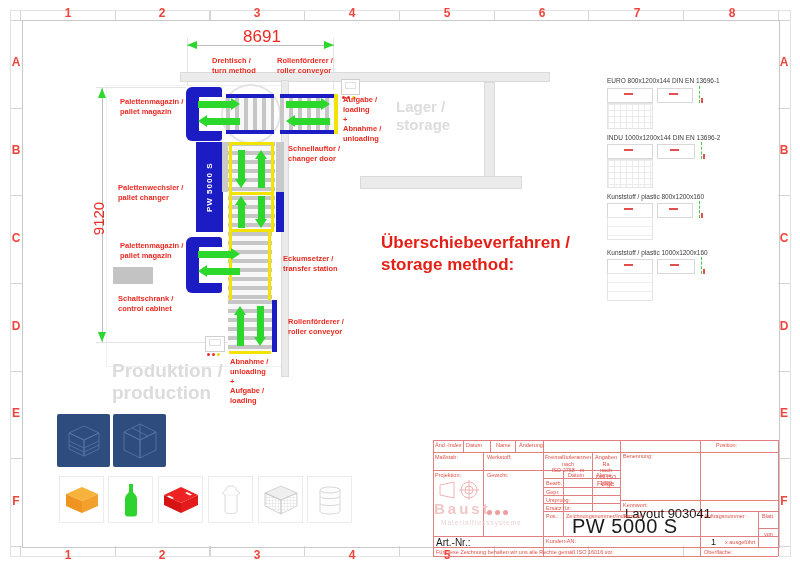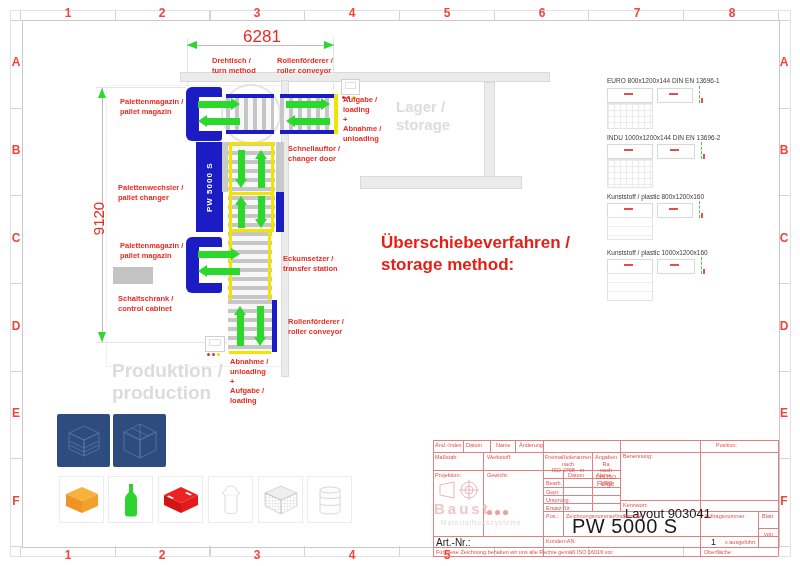--- a/index.html
+++ b/index.html
@@ -122,21 +122,21 @@
   <span class="gn" style="left:6px;top:406px">E</span>
   <span class="gn" style="left:6px;top:494px">F</span>
 
   <span class="gn" style="left:774px;top:55px">A</span>
   <span class="gn" style="left:774px;top:143px">B</span>
   <span class="gn" style="left:774px;top:231px">C</span>
   <span class="gn" style="left:774px;top:319px">D</span>
   <span class="gn" style="left:774px;top:406px">E</span>
   <span class="gn" style="left:774px;top:494px">F</span>
 
-  <div class="dimtext" style="left:226px;top:27px;width:72px;text-align:center;font-size:17px">6281</div>
+  <div class="dimtext" style="left:226px;top:27px;width:72px;text-align:center;font-size:17px">8691</div>
   <div class="dimline" style="left:187px;top:45px;width:147px;height:1px"></div>
   <div class="ext" style="left:187px;top:38px;width:1px;height:48px"></div>
   <div class="ext" style="left:333px;top:38px;width:1px;height:52px"></div>
   <div class="dtri" style="left:187px;top:41px;border-top:4px solid transparent;border-bottom:4px solid transparent;border-right:10px solid #2bd82b"></div>
   <div class="dtri" style="left:324px;top:41px;border-top:4px solid transparent;border-bottom:4px solid transparent;border-left:10px solid #2bd82b"></div>
 
   <div class="dimtext" style="left:76px;top:210px;width:44px;text-align:center;font-size:15px;transform:rotate(-90deg)">9120</div>
   <div class="dimline" style="left:102px;top:88px;width:1px;height:254px"></div>
   <div class="ext" style="left:96px;top:87px;width:90px;height:1px"></div>
   <div class="ext" style="left:96px;top:342px;width:134px;height:1px"></div>

